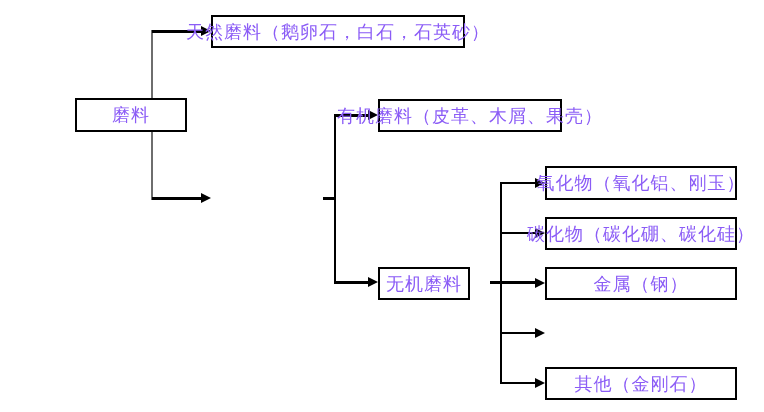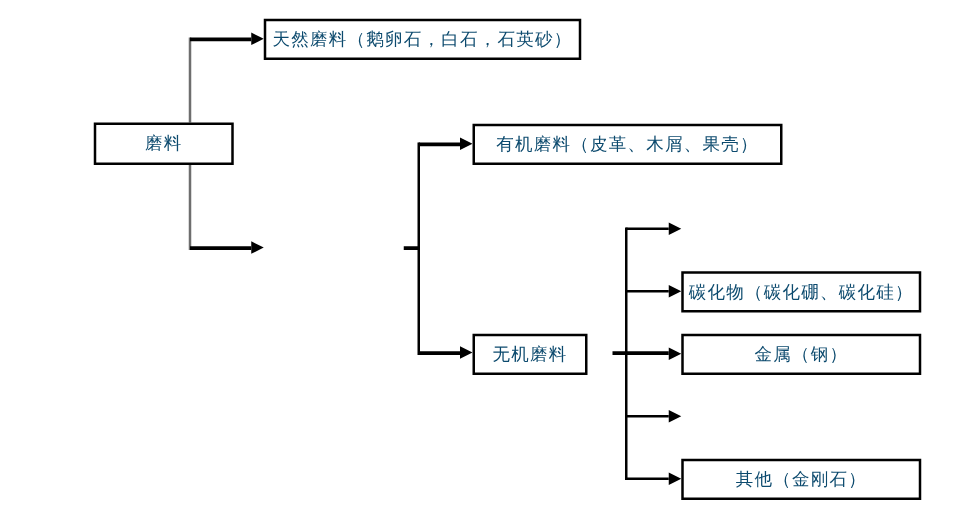--- a/index.html
+++ b/index.html
@@ -9,22 +9,22 @@
     height: 412px;
     background: #ffffff;
     font-family: "DejaVu Serif", serif;
     overflow: hidden;
   }
   .node {
     position: absolute;
     box-sizing: border-box;
     border: 2px solid #000000;
     background: #ffffff;
-    color: #0c4a6e;
-    font-size: 14px;
+    color: #8b5cf6;
+    font-size: 18px;
     letter-spacing: 1px;
     display: flex;
     align-items: center;
     justify-content: center;
     white-space: nowrap;
   }
   .line { position: absolute; background: #000000; }
   .line.gray { background: #6e6e6e; }
   .head {
     position: absolute;
@@ -60,19 +60,20 @@
   <div class="head" style="left:535px; top:228px;"></div>
   <div class="line" style="left:490px; top:281px; width:45px; height:3px;"></div>
   <div class="head" style="left:535px; top:278px;"></div>
   <div class="line" style="left:501px; top:332px; width:34px; height:2px;"></div>
   <div class="head" style="left:535px; top:328px;"></div>
   <div class="line" style="left:501px; top:382px; width:34px; height:2px;"></div>
   <div class="head" style="left:535px; top:378px;"></div>
 
   <div class="node" style="left:27px; top:98px; width:112px; height:34px;margin-left:48px;">磨料</div>
   <div class="node" style="left:211px; top:15px; width:254px; height:33px;">天然磨料（鹅卵石，白石，石英砂）</div>
-  <div class="node" style="left:378px; top:99px; width:248px; height:33px;">有机磨料（皮革、木屑、果壳）</div>
+  <div class="node" style="left:378px; top:99px; width:184px; height:33px;">有机磨料（皮革、木屑、果壳）</div>
   <div class="node" style="left:378px; top:267px; width:92px; height:33px;">无机磨料</div>
+  <div class="node" style="left:545px; top:166px; width:192px; height:34px;">氧化物（氧化铝、刚玉）</div>
   <div class="node" style="left:545px; top:267px; width:192px; height:33px;">金属（钢）</div>
   <div class="node" style="left:545px; top:217px; width:192px; height:33px;">碳化物（碳化硼、碳化硅）</div>
   <div class="node" style="left:545px; top:367px; width:192px; height:33px;text-align:right;">其他（金刚石）</div>
 
 </div>
 
 </body></html>

